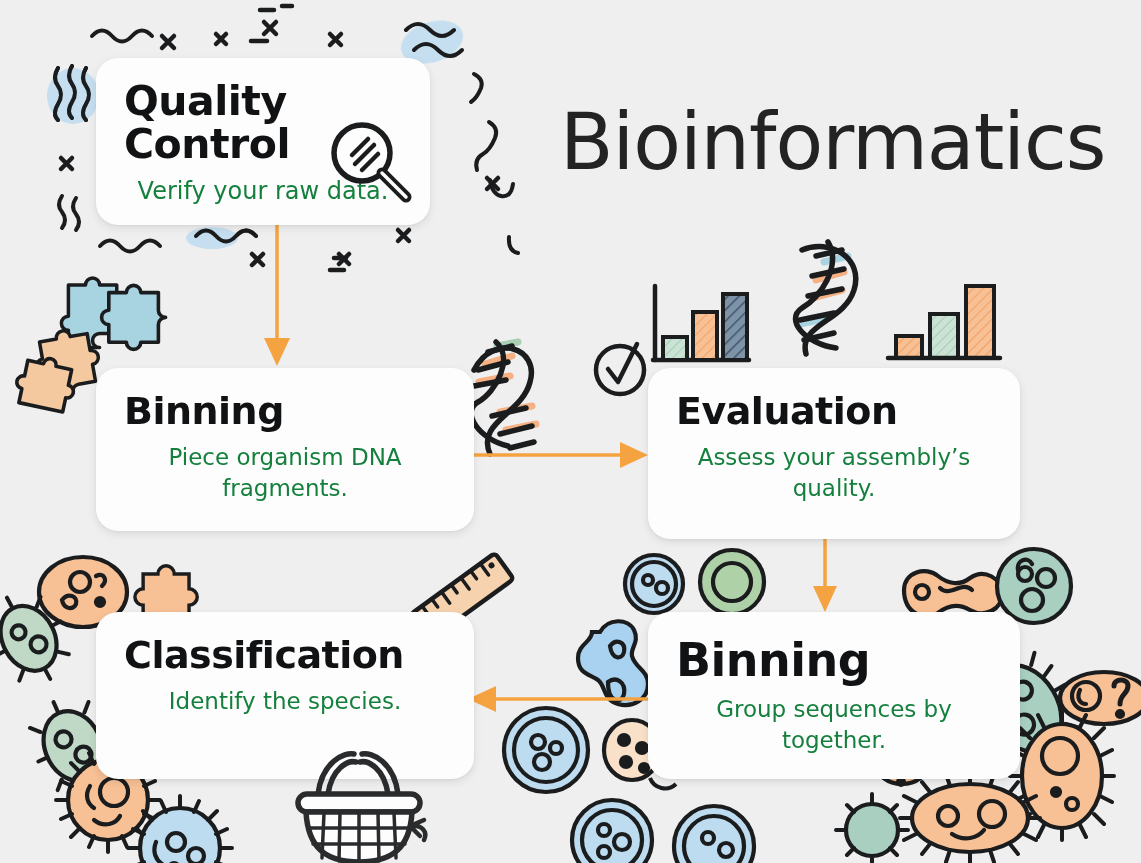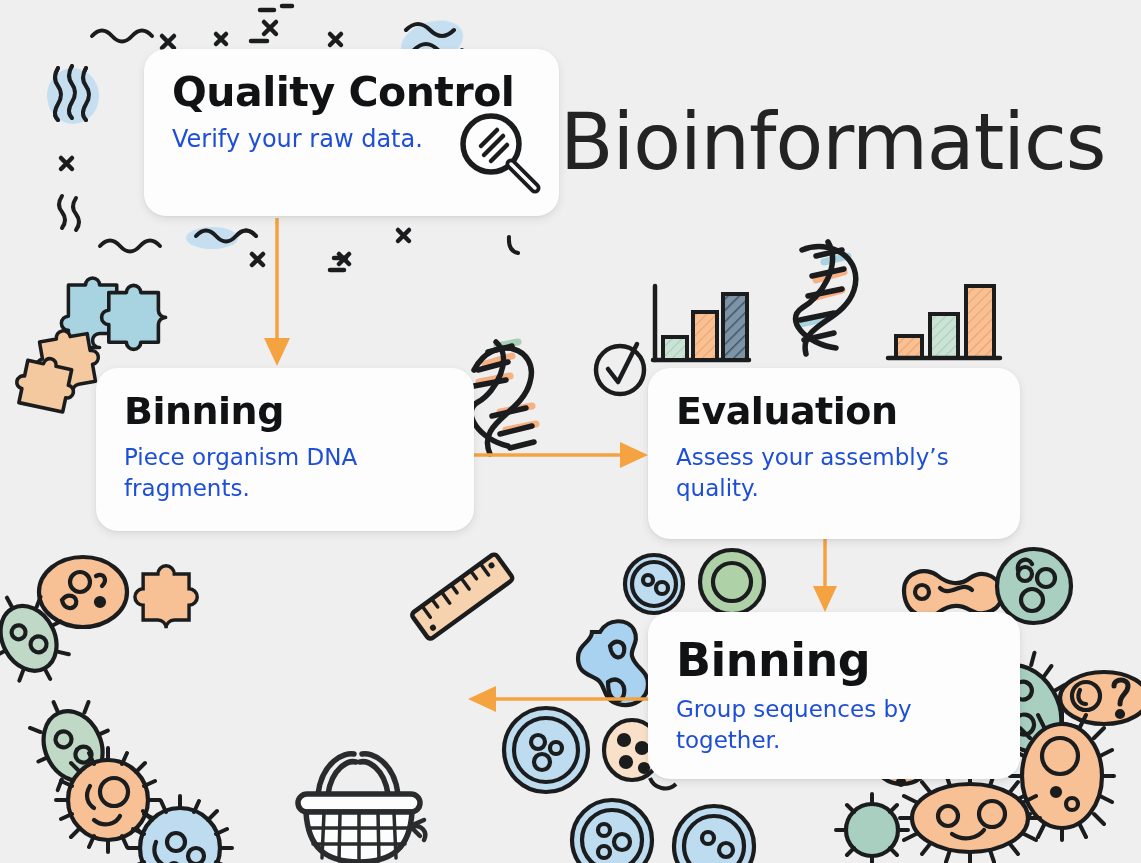--- a/index.html
+++ b/index.html
@@ -29,26 +29,27 @@
   .card-title {
     font-family: "DejaVu Sans", "Liberation Sans", sans-serif;
     font-weight: bold;
     color: #111214;
     letter-spacing: -0.5px;
     line-height: 1.05;
   }
   .card-desc {
     font-family: "DejaVu Sans", "Liberation Sans", sans-serif;
     font-weight: normal;
-    color: #1d4ed8;
+    color: #15803d;
     line-height: 1.34;
     margin-top: 10px;
+    text-align: center;
   }
 
-  #card-qc   { left: 96px;  top: 49px;  width: 415px; height: 167px; padding-top: 22px; margin-left: 48px; }
+  #card-qc   { left: 96px;  top: 58px;  width: 334px; height: 167px; padding-top: 22px; }
   #card-qc .card-title { font-size: 41px; }
   #card-qc .card-desc  { font-size: 24px; margin-top: 9px; }
 
   #card-asm  { left: 96px;  top: 368px; width: 378px; height: 163px; }
   #card-asm .card-title { font-size: 38px; }
   #card-asm .card-desc  { font-size: 23px; }
 
   #card-eval { left: 648px; top: 368px; width: 372px; height: 171px; }
   #card-eval .card-title { font-size: 38px; }
   #card-eval .card-desc  { font-size: 23px; }
@@ -504,14 +505,18 @@
   <div class="card" id="card-eval">
     <div class="card-title">Evaluation</div>
     <div class="card-desc">Assess your assembly’s quality.</div>
   </div>
 
   <div class="card" id="card-bin">
     <div class="card-title">Binning</div>
     <div class="card-desc">Group sequences by together.</div>
   </div>
 
+  <div class="card" id="card-cls">
+    <div class="card-title">Classification</div>
+    <div class="card-desc">Identify the species.</div>
+  </div>
 
 </div>
 
 </body></html>

